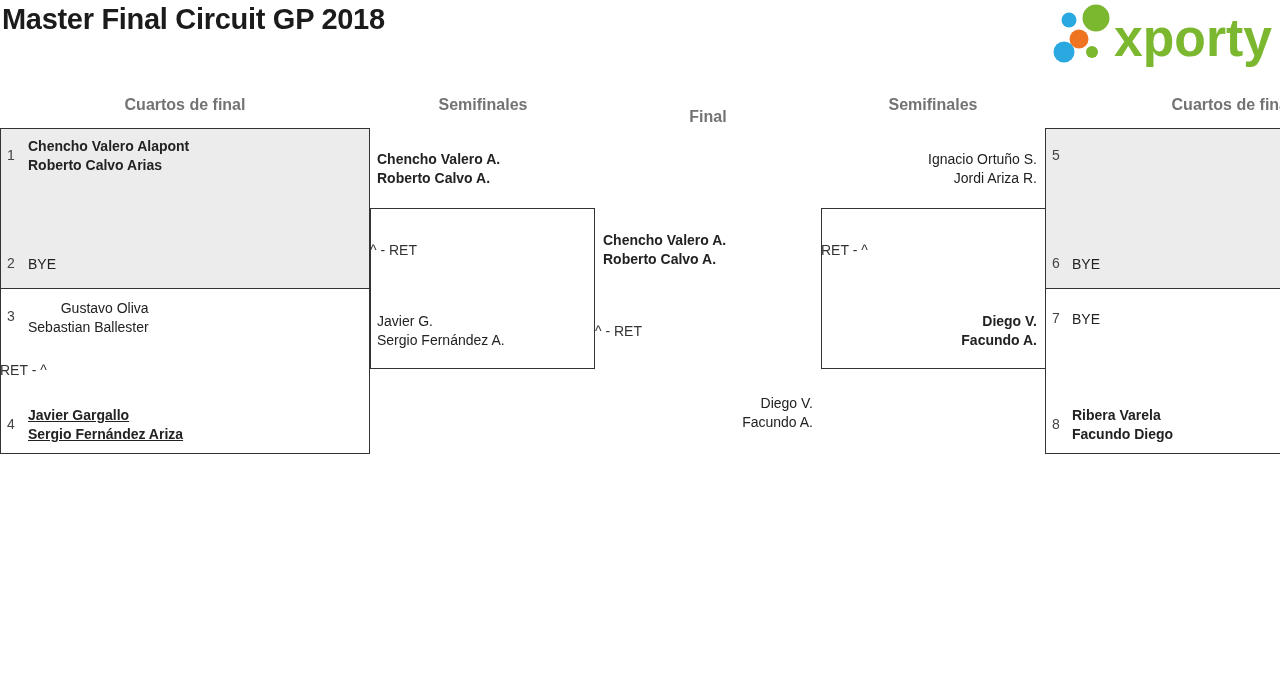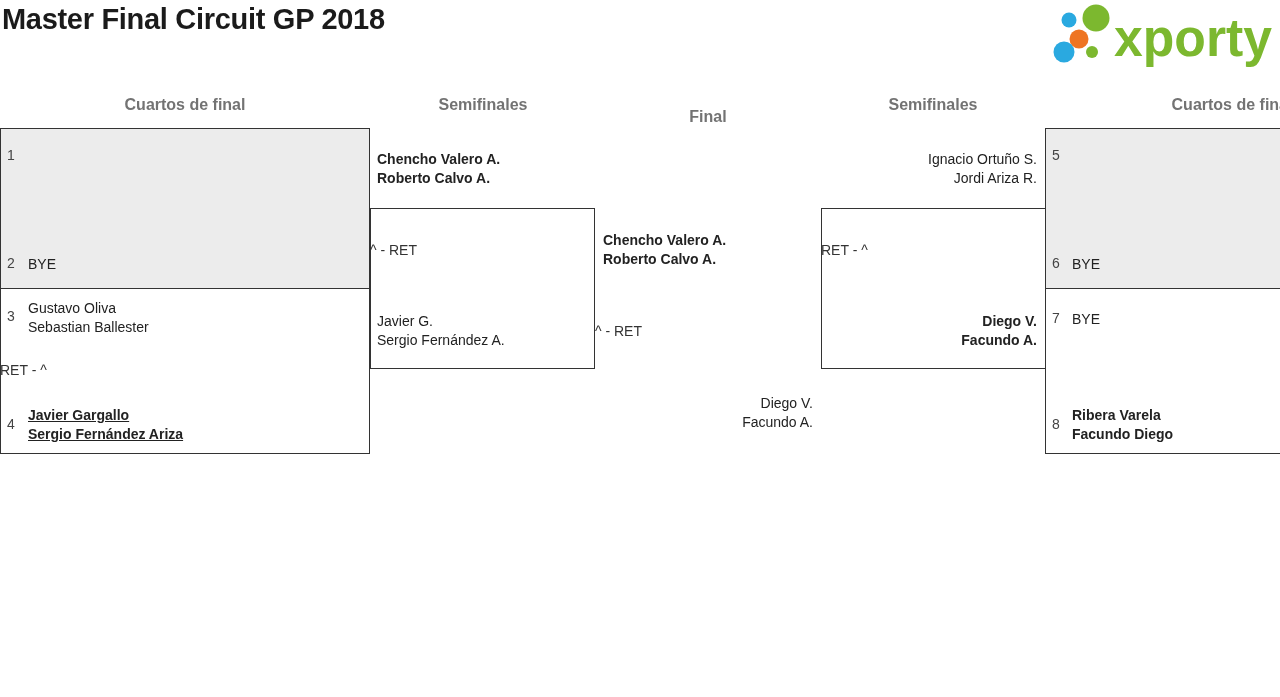--- a/index.html
+++ b/index.html
@@ -28,21 +28,21 @@
   #box-qf-right-bottom{left:1045px;top:288px;width:372px;height:166px;}
   
   .team{position:absolute;font-size:14px;line-height:19px;color:#222;white-space:nowrap;z-index:2;}
   .team.b{font-weight:700;}
   .seed{position:absolute;font-size:14px;line-height:16px;color:#444;z-index:2;}
   .score{position:absolute;font-size:14px;color:#333;z-index:2;white-space:nowrap;}
   .right{text-align:right;}
   
   #t-qfl-1{left:28px;top:137px;} #s-qfl-1{left:7px;top:147px;}
   #s-qfl-2{left:7px;top:255px;}  #t-qfl-2{left:28px;top:255px;}
-  #s-qfl-3{left:7px;top:308px;}  #t-qfl-3{left:28px;top:299px;}
+  #s-qfl-3{left:7px;top:308px;}  #t-qfl-3{left:28px;top:299px;text-align:right;}
   #sc-qfl{left:0;top:362px;width:370px;}
   #s-qfl-4{left:7px;top:416px;}  #t-qfl-4{left:28px;top:406px;text-decoration:underline;}
   
   #t-sfl-top{left:377px;top:150px;}
   #sc-sfl{left:370px;top:242px;width:225px;}
   #t-sfl-bot{left:377px;top:312px;}
   
   #t-fin-top{left:603px;top:231px;}
   #sc-fin{left:595px;top:323px;width:226px;}
   #t-fin-bot{right:467px;top:394px;}
@@ -81,20 +81,24 @@
   <div class="round-header" id="rh5">Cuartos de final</div>
 
   <div class="box gray" id="box-qf-left-top"></div>
   <div class="box" id="box-qf-left-bottom"></div>
   <div class="box" id="box-sf-left"></div>
   <div class="box" id="box-sf-right"></div>
   <div class="box gray" id="box-qf-right-top"></div>
   <div class="box" id="box-qf-right-bottom"></div>
 
   <div class="seed" id="s-qfl-1">1</div>
+  <div class="team b" id="t-qfl-1">
+    <div>Chencho Valero Alapont</div>
+    <div>Roberto Calvo Arias</div>
+  </div>
   <div class="seed" id="s-qfl-2">2</div>
   <div class="team" id="t-qfl-2">
     <div>BYE</div>
   </div>
 
   <div class="seed" id="s-qfl-3">3</div>
   <div class="team" id="t-qfl-3">
     <div>Gustavo Oliva</div>
     <div>Sebastian Ballester</div>
   </div>

